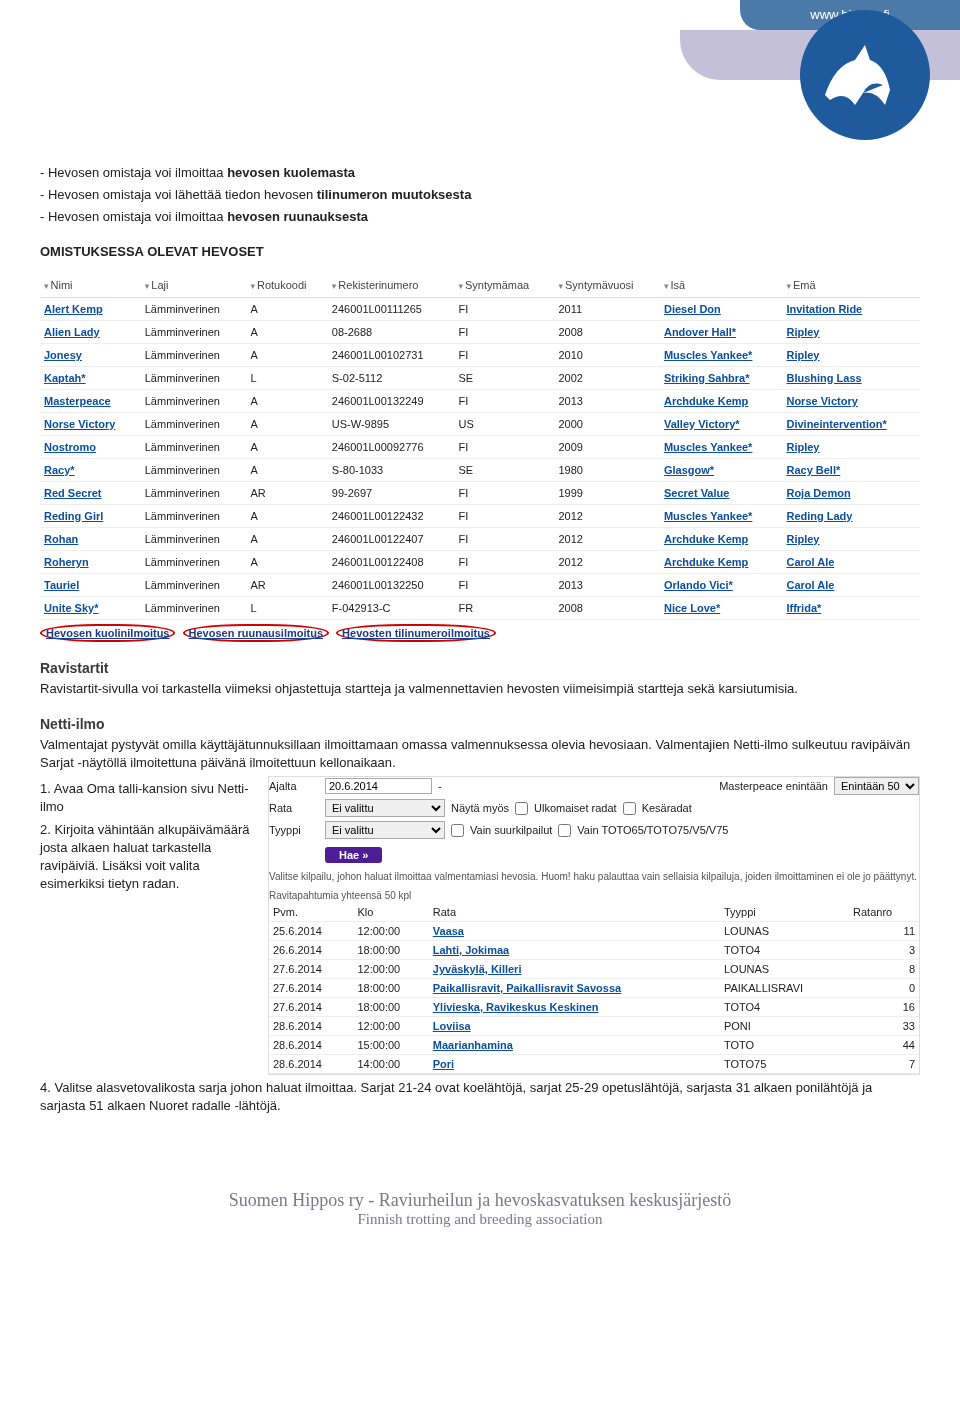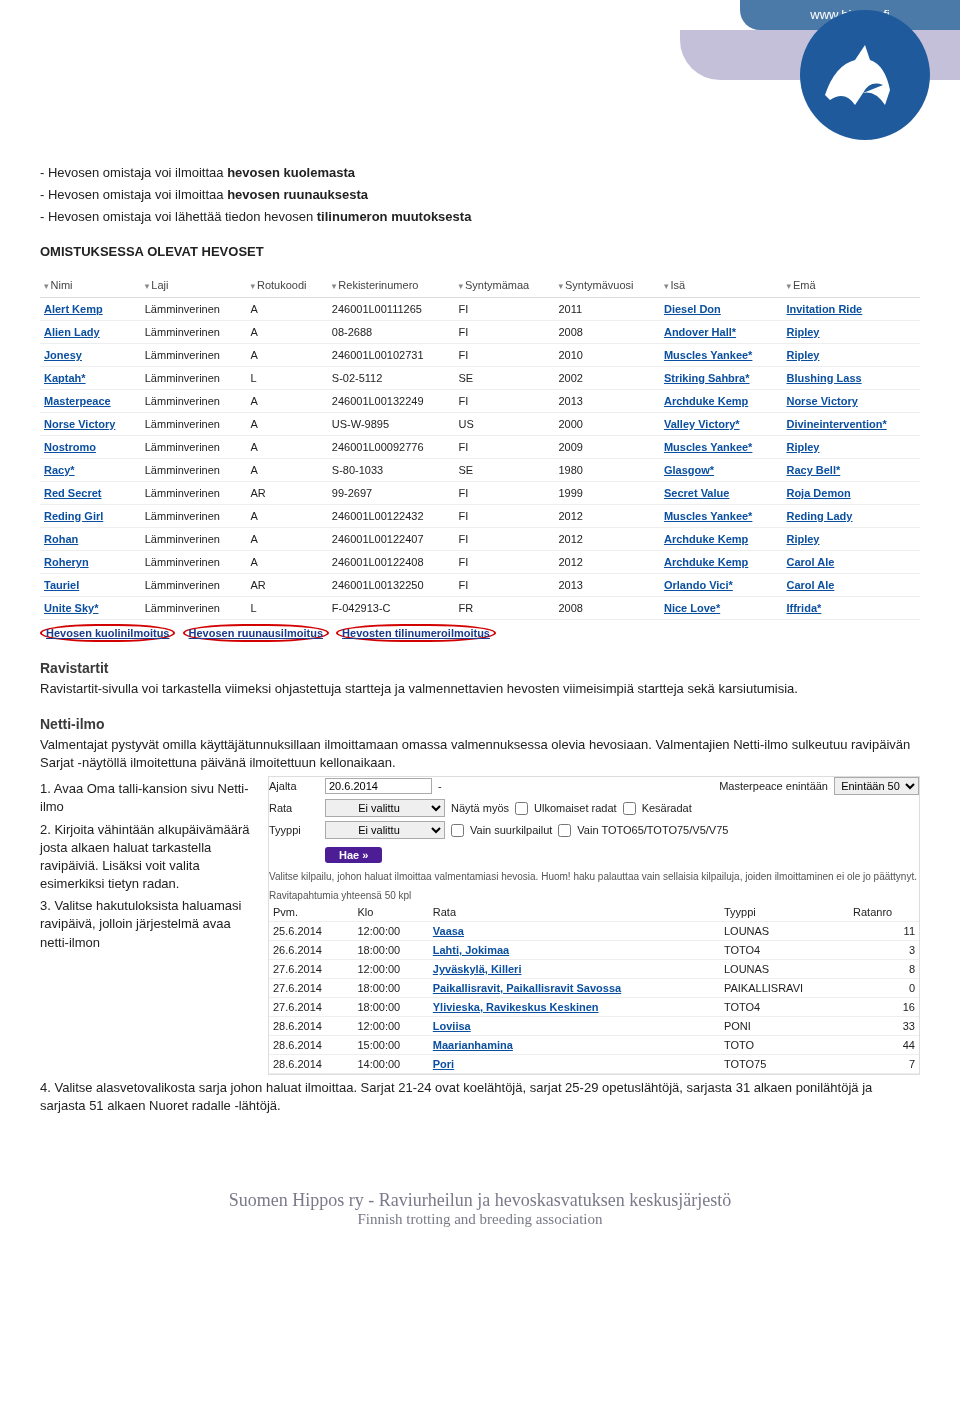--- a/index.html
+++ b/index.html
@@ -21,21 +21,21 @@
   .table-title { font-weight: bold; font-size: 13px; margin-top: 17px; }
   .action-row { margin: 4px 0 0; font-size: 11px; }
   .action-row .circled { color: #1a3a8a; text-decoration: underline; font-weight: bold; display: inline-block; border: 2px solid #d30000; border-radius: 50%/60%; padding: 1px 4px; margin-right: 4px; }
   .two-col { display: flex; gap: 18px; margin-top: 2px; }
   .two-col .left { width: 210px; }
   .two-col .right { flex: 1; }
   .search-ss { border: 1px solid #ddd; padding: 0; font-size: 11px; }
   .search-row { display: flex; align-items: center; margin-bottom: 4px; gap: 6px; }
   .search-row label { width: 50px; }
   .search-row input[type=text] { width: 107px; border: 1px solid #aaa; padding: 1px 3px; font-size: 11px; }
-  .search-row select { border: 1px solid #aaa; font-size: 11px; padding: 1px 2px; text-align: center; }
+  .search-row select { border: 1px solid #aaa; font-size: 11px; padding: 1px 2px; }
   .hae-btn { background: #4c1d95; color: #fff; border: none; border-radius: 3px; padding: 2px 14px; font-size: 11px; font-weight: bold; cursor: pointer; margin: 4px 0 0 56px; }
   .summary-txt { font-size: 10px; color: #555; margin: 8px 0 2px; }
   .results-table { width: 100%; border-collapse: collapse; font-size: 11px; }
   .results-table td, .results-table th { padding: 3px 4px; text-align: left; font-weight: normal; border-bottom: 1px solid #eee; }
   .results-table td.rlink { color: #0b4fa0; text-decoration: underline; font-weight: bold; }
   .results-table td.num { text-align: right; }
   .footer { text-align: center; margin: 40px 0 20px; color: #7a7a8a; font-family: Georgia, serif; }
   .footer .f1 { font-size: 18px; }
   .footer .f2 { font-size: 15px; }
 </style>
@@ -52,24 +52,24 @@
     </svg>
   </div>
 </div>
 
 <div class="content">
 
   <p class="para">
     <span>- Hevosen omistaja voi ilmoittaa </span><b>hevosen kuolemasta</b>
   </p>
   <p class="para">
-    <span>- Hevosen omistaja voi ilmoittaa </span><b>hevosen ruunauksesta</b>
+    <span>- Hevosen omistaja voi lähettää tiedon hevosen </span><b>tilinumeron muutoksesta</b>
   </p>
   <p class="para">
-    <span>- Hevosen omistaja voi lähettää tiedon hevosen </span><b>tilinumeron muutoksesta</b>
+    <span>- Hevosen omistaja voi ilmoittaa </span><b>hevosen ruunauksesta</b>
   </p>
 
   <div class="table-title">OMISTUKSESSA OLEVAT HEVOSET</div>
   <table class="screenshot-table">
     <thead>
         <tr id="ht-headers">
           <th><span class="sort-icon">▾</span>Nimi</th>
           <th><span class="sort-icon">▾</span>Laji</th>
           <th><span class="sort-icon">▾</span>Rotukoodi</th>
           <th><span class="sort-icon">▾</span>Rekisterinumero</th>
@@ -231,21 +231,20 @@
   <div class="section-title">Ravistartit</div>
   <p class="para">Ravistartit-sivulla voi tarkastella viimeksi ohjastettuja startteja ja valmennettavien hevosten viimeisimpiä startteja sekä karsiutumisia.</p>
 
   <div class="section-title">Netti-ilmo</div>
   <p class="para">Valmentajat pystyvät omilla käyttäjätunnuksillaan ilmoittamaan omassa valmennuksessa olevia hevosiaan. Valmentajien Netti-ilmo sulkeutuu ravipäivän Sarjat -näytöllä ilmoitettuna päivänä ilmoitettuun kellonaikaan.</p>
 
   <div class="two-col">
     <div class="left">
       <p class="para">1. Avaa Oma talli-kansion sivu Netti-ilmo</p>
       <p class="para">2. Kirjoita vähintään alkupäivämäärä josta alkaen haluat tarkastella ravipäiviä. Lisäksi voit valita esimerkiksi tietyn radan.</p>
-      <p class="para">3. Valitse hakutuloksista haluamasi ravipäivä, jolloin järjestelmä avaa netti-ilmon</p>
     </div>
     <div class="right">
       <div class="search-ss">
         <div class="search-row">
           <label>Ajalta</label>
           <input type="text" value="20.6.2014" style=""> -
           <span style="margin-left:auto;">Masterpeace enintään</span>
           <select><option>Enintään 50</option></select>
         </div>
         <div class="search-row">

